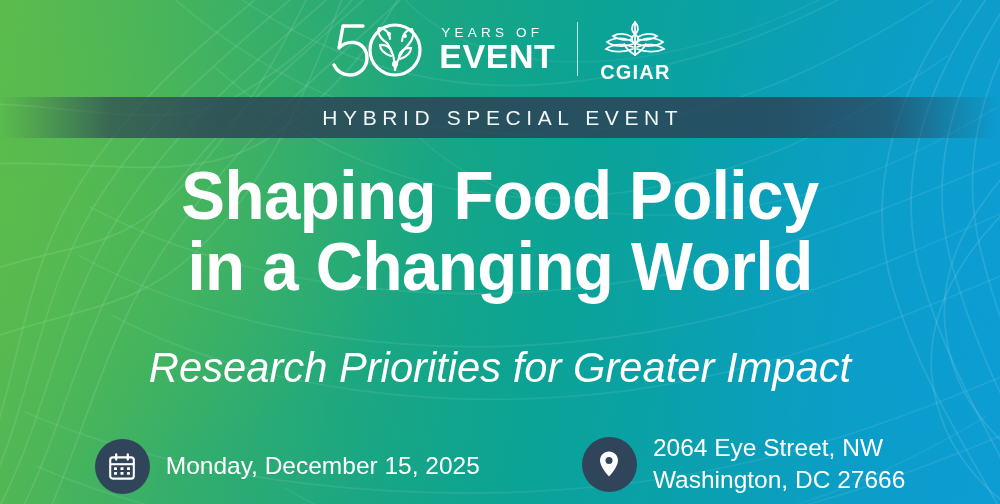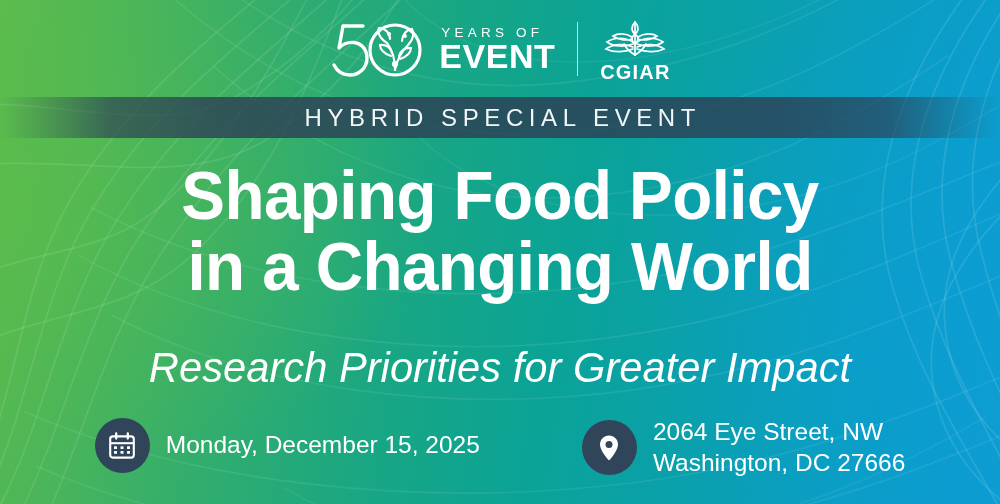--- a/index.html
+++ b/index.html
@@ -111,21 +111,21 @@
       rgba(44,62,84,0.66) 11%,
       rgba(44,62,84,0.80) 22%,
       rgba(44,62,84,0.82) 50%,
       rgba(44,62,84,0.80) 78%,
       rgba(44,62,84,0.66) 89%,
       rgba(44,62,84,0.22) 96%,
       rgba(44,62,84,0) 100%);
   }
   .event-band-label {
     color:#f2f6f8;
-    font-size:24px;
+    font-size:21px;
     font-weight:400;
     letter-spacing:5.6px;
     padding-left:5.6px;
     white-space:nowrap;
   }
 
   
   .headline-block {
     position:absolute;
     left:0; right:0; top:160px;
@@ -157,21 +157,21 @@
     transform:scaleX(0.97);
   }
 
   
   .info-row {
     position:absolute;
     left:0; right:0; top:418px;
     height:76px;
     z-index:5;
     display:flex;
-    align-items:flex-start;
+    align-items:flex-end;
     justify-content:center;
     gap:102px;
   }
   .info-item {
     display:flex;
     align-items:center;
     gap:16px;
   }
   .info-icon-circle {
     width:55px; height:55px;

